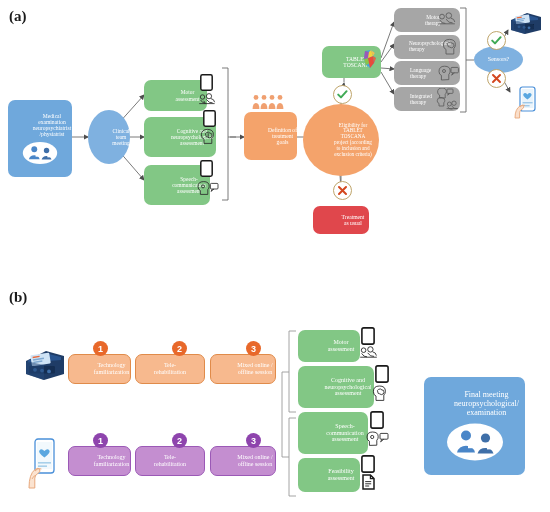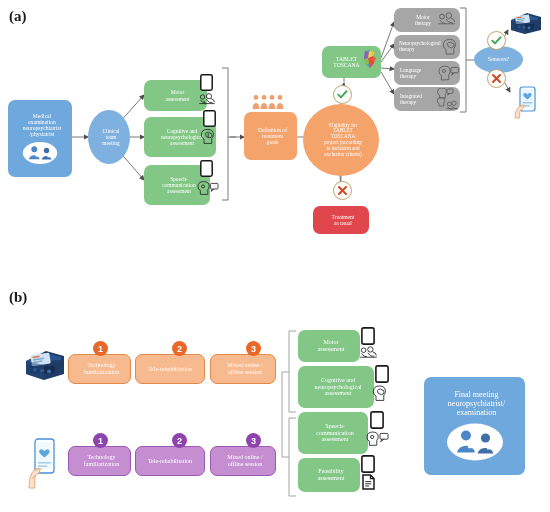--- a/index.html
+++ b/index.html
@@ -9,21 +9,21 @@
   svg.wires{position:absolute;left:0;top:0;width:550px;height:512px;pointer-events:none;}
 
   .panel-label{position:absolute;color:#1a1a1a;font-weight:bold;font-size:15px;
                font-family:"Liberation Serif","DejaVu Serif",serif;}
 
   .node{position:absolute;display:flex;align-items:center;justify-content:center;
         text-align:center;box-sizing:border-box;line-height:1.12;}
   .rbox{border-radius:7px;}
   .ell{border-radius:50%;}
 
-  .txt{display:block;width:100%;padding:0 2px;}
+  .txt{display:block;width:100%;padding:0 12px;}
 
   
   .blue{background:#6fa8dc;}
   .blue-ell{background:#7fb1e0;}
   .green{background:#82c785;}
   .orange{background:#f4a36b;}
   .orange-lite{background:#f7b98e;}
   .purple{background:#c48ed0;}
   .gray{background:#a6a6a6;}
   .red{background:#e0474c;}
@@ -537,21 +537,21 @@
     <svg width="13" height="16" viewBox="0 0 13 16">
       <path d="M1,1 L8.4,1 L12,4.6 L12,15 L1,15 z" fill="#fff" stroke="#1a1a1a" stroke-width="1.5"></path>
       <path d="M8.4,1 L8.4,4.6 L12,4.6" fill="none" stroke="#1a1a1a" stroke-width="1.2"></path>
       <path d="M3.2,7.6 h6 M3.2,9.8 h6 M3.2,12 h4" stroke="#1a1a1a" stroke-width="0.9"></path>
     </svg>
   </div>
 
   <div class="node rbox blue" style="left:424px;top:377px;width:101px;height:98px;font-size:8px;">
     <div style="width:100%;">
       <div class="txt">Final meeting</div>
-      <div class="txt">neuropsychiatrist/</div>
+      <div class="txt">neuropsychological/</div>
       <div class="txt">examination</div>
       <svg width="58" height="38" viewBox="0 0 58 38" style="margin:5px auto 0;display:block;">
         <ellipse cx="29" cy="19" rx="28" ry="18.5" fill="#ffffff"></ellipse>
         <circle cx="20" cy="12.5" r="5" fill="#4a86c8"></circle>
         <path d="M11,29.5 a9.2,8.6 0 0 1 18,0 z" fill="#4a86c8"></path>
         <rect x="22" y="21" width="5.6" height="4.2" fill="#fff"></rect>
         <circle cx="39.5" cy="15" r="4.6" fill="#3f6fa8"></circle>
         <path d="M31.5,30.5 a8.4,7.8 0 0 1 16,0 z" fill="#3f6fa8"></path>
         <rect x="41" y="22.6" width="5" height="3.8" fill="#fff"></rect>
       </svg>

